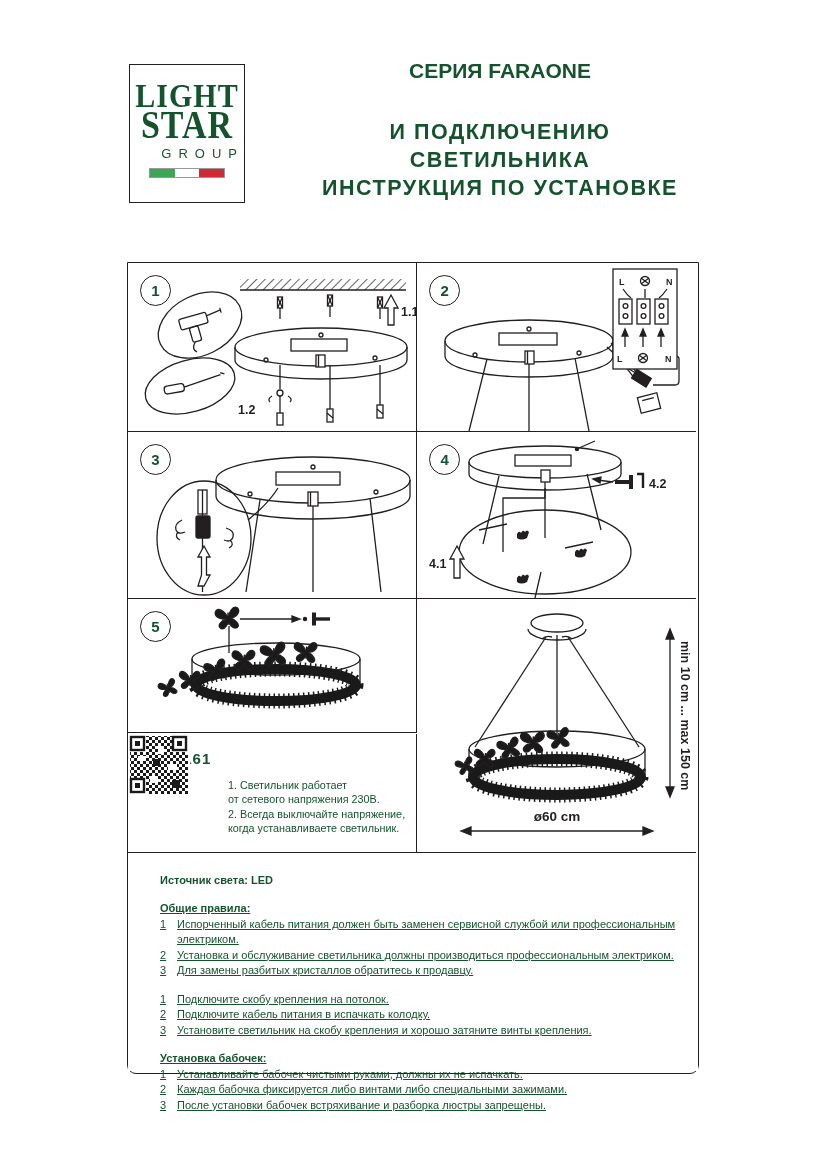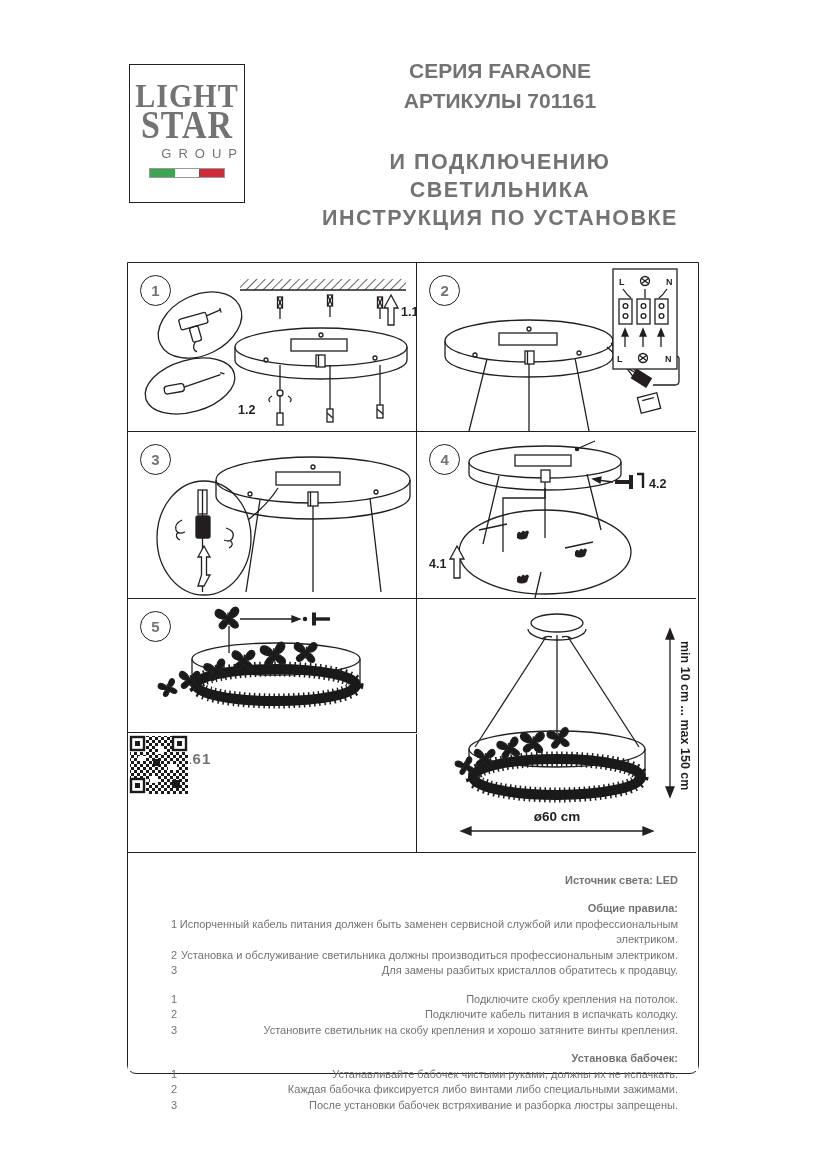--- a/index.html
+++ b/index.html
@@ -1,17 +1,17 @@
 <!DOCTYPE html>
 <html><head>
 <meta charset="utf-8">
 <style>
   html,body{margin:0;padding:0;background:#fff;}
   .page{position:relative;width:826px;height:1169px;background:#fff;overflow:hidden;
-        font-family:"Liberation Sans",sans-serif;color:#737373;}
+        font-family:"Liberation Sans",sans-serif;color:#14532d;}
   
   .logo-box{position:absolute;left:129px;top:64px;width:114px;height:137px;
             border:1.5px solid #231f20;background:#fff;text-align:center;}
   .logo-word{font-family:"Liberation Serif",serif;font-weight:bold;line-height:.92;
              letter-spacing:1px;transform:scaleY(1.15);}
   .logo-light{font-size:30px;margin-top:16px;}
   .logo-star{font-size:34px;}
   .logo-group{font-size:13px;letter-spacing:7px;margin-top:6px;margin-left:6px;text-align:right;}
   .flag{display:flex;width:74px;height:8px;margin:7px auto 0;border:1px solid #999;}
   .flag>div{flex:1;}
@@ -23,35 +23,35 @@
   .board{position:absolute;left:127px;top:262px;width:570px;height:810px;
          border:1.4px solid #231f20;border-radius:0 0 9px 9px;}
   .panel{position:absolute;background:#fff;}
   .p1{left:0;top:0;width:288px;height:168px;border-right:1.2px solid #231f20;border-bottom:1.2px solid #231f20;}
   .p2{left:289.2px;top:0;width:279px;height:168px;border-bottom:1.2px solid #231f20;}
   .p3{left:0;top:169.2px;width:288px;height:166px;border-right:1.2px solid #231f20;border-bottom:1.2px solid #231f20;}
   .p4{left:289.2px;top:169.2px;width:279px;height:166px;border-bottom:1.2px solid #231f20;}
   .p5{left:0;top:336.4px;width:288px;height:133px;border-right:1.2px solid #231f20;border-bottom:1.2px solid #231f20;}
   .pqr{left:0;top:470.6px;width:288px;height:118px;border-right:1.2px solid #231f20;border-bottom:1.2px solid #231f20;}
   .pdim{left:289.2px;top:336.4px;width:279px;height:252.2px;border-bottom:1.2px solid #231f20;}
-  .pinfo{left:0;top:589.8px;width:570px;height:218px;text-align:right;}
+  .pinfo{left:0;top:589.8px;width:570px;height:218px;}
   .step-num{position:absolute;left:12px;top:12px;width:29px;height:29px;border:1.4px solid #231f20;
             border-radius:50%;font-size:15px;font-weight:bold;display:flex;align-items:center;justify-content:center;}
   .panel svg{position:absolute;left:0;top:0;}
   svg text{font-family:"Liberation Sans",sans-serif;}
   .lbl{font-size:12.5px;font-weight:bold;fill:#231f20;}
   .term{font-size:9px;font-weight:bold;fill:#231f20;}
   
   .qr-art{position:absolute;left:28px;top:16px;font-size:15px;font-weight:bold;letter-spacing:1px;}
   .qr-svg{position:absolute;left:26px;top:42px;}
   .qr-notes{position:absolute;left:100px;top:44px;width:182px;font-size:10.8px;line-height:14.6px;}
   
   .info{position:absolute;left:32px;top:20px;right:20px;font-size:11px;line-height:15.5px;}
   .info .bold{font-weight:bold;}
-  .sec{margin-top:13px;}
+  .sec{margin-top:13px;text-decoration:underline;}
   .row{display:flex;}
   .row .n{width:17px;flex:none;}
   .row .t{flex:1;}
 </style>
 </head>
 <body>
 
 <div class="page">
 
   <div class="logo-box">
@@ -60,21 +60,20 @@
     <div class="logo-group">GROUP</div>
     <div class="flag">
       <div style="background:#3da553"></div>
       <div style="background:#ffffff"></div>
       <div style="background:#ce2b37"></div>
     </div>
   </div>
 
   <div class="hdr">
     <div class="l1">СЕРИЯ FARAONE</div>
-    <div class="l2">АРТИКУЛЫ 701161</div>
     <div class="inst">
       <div>И ПОДКЛЮЧЕНИЮ СВЕТИЛЬНИКА</div>
       <div>ИНСТРУКЦИЯ ПО УСТАНОВКЕ</div>
     </div>
   </div>
 
   <div class="board">
 
     <div class="panel p1">
       <div class="step-num">1</div>
@@ -380,20 +379,27 @@
             <rect x="3" y="3" width="13" height="13" fill="none" stroke="#1a1a1a" stroke-width="2.4"></rect>
             <rect x="7" y="7" width="5" height="5" fill="#1a1a1a"></rect>
           <rect x="44" y="2" width="16" height="16" fill="#fff"></rect>
             <rect x="45" y="3" width="13" height="13" fill="none" stroke="#1a1a1a" stroke-width="2.4"></rect>
             <rect x="49" y="7" width="5" height="5" fill="#1a1a1a"></rect>
           <rect x="2" y="44" width="16" height="16" fill="#fff"></rect>
             <rect x="3" y="45" width="13" height="13" fill="none" stroke="#1a1a1a" stroke-width="2.4"></rect>
             <rect x="7" y="49" width="5" height="5" fill="#1a1a1a"></rect>
         </g>
       </svg>
+      <div class="qr-notes">
+
+      <div>1. Светильник работает</div>
+          <div>от сетевого напряжения 230В.</div>
+          <div>2. Всегда выключайте напряжение,</div>
+          <div>когда устанавливаете светильник.</div>
+        </div>
     </div>
 
     <div class="panel pdim">
       <svg width="279" height="252" viewBox="0 0 279 252">
         <defs>
           <g id="bfd">
             <path d="M0,1 C-3,-6 -10,-9 -11,-4 C-12,1 -4,2 -1,2 C-6,3 -10,8 -6,10 C-2,11 0,5 0,3 C1,6 4,11 8,9 C11,7 6,2 2,1 C8,0 11,-5 8,-8 C4,-10 1,-4 0,1 Z" fill="#1a1a1a"></path>
             <line x1="0" y1="-4" x2="0" y2="7" stroke="#1a1a1a" stroke-width="1.2"></line>
           </g>
         </defs>

